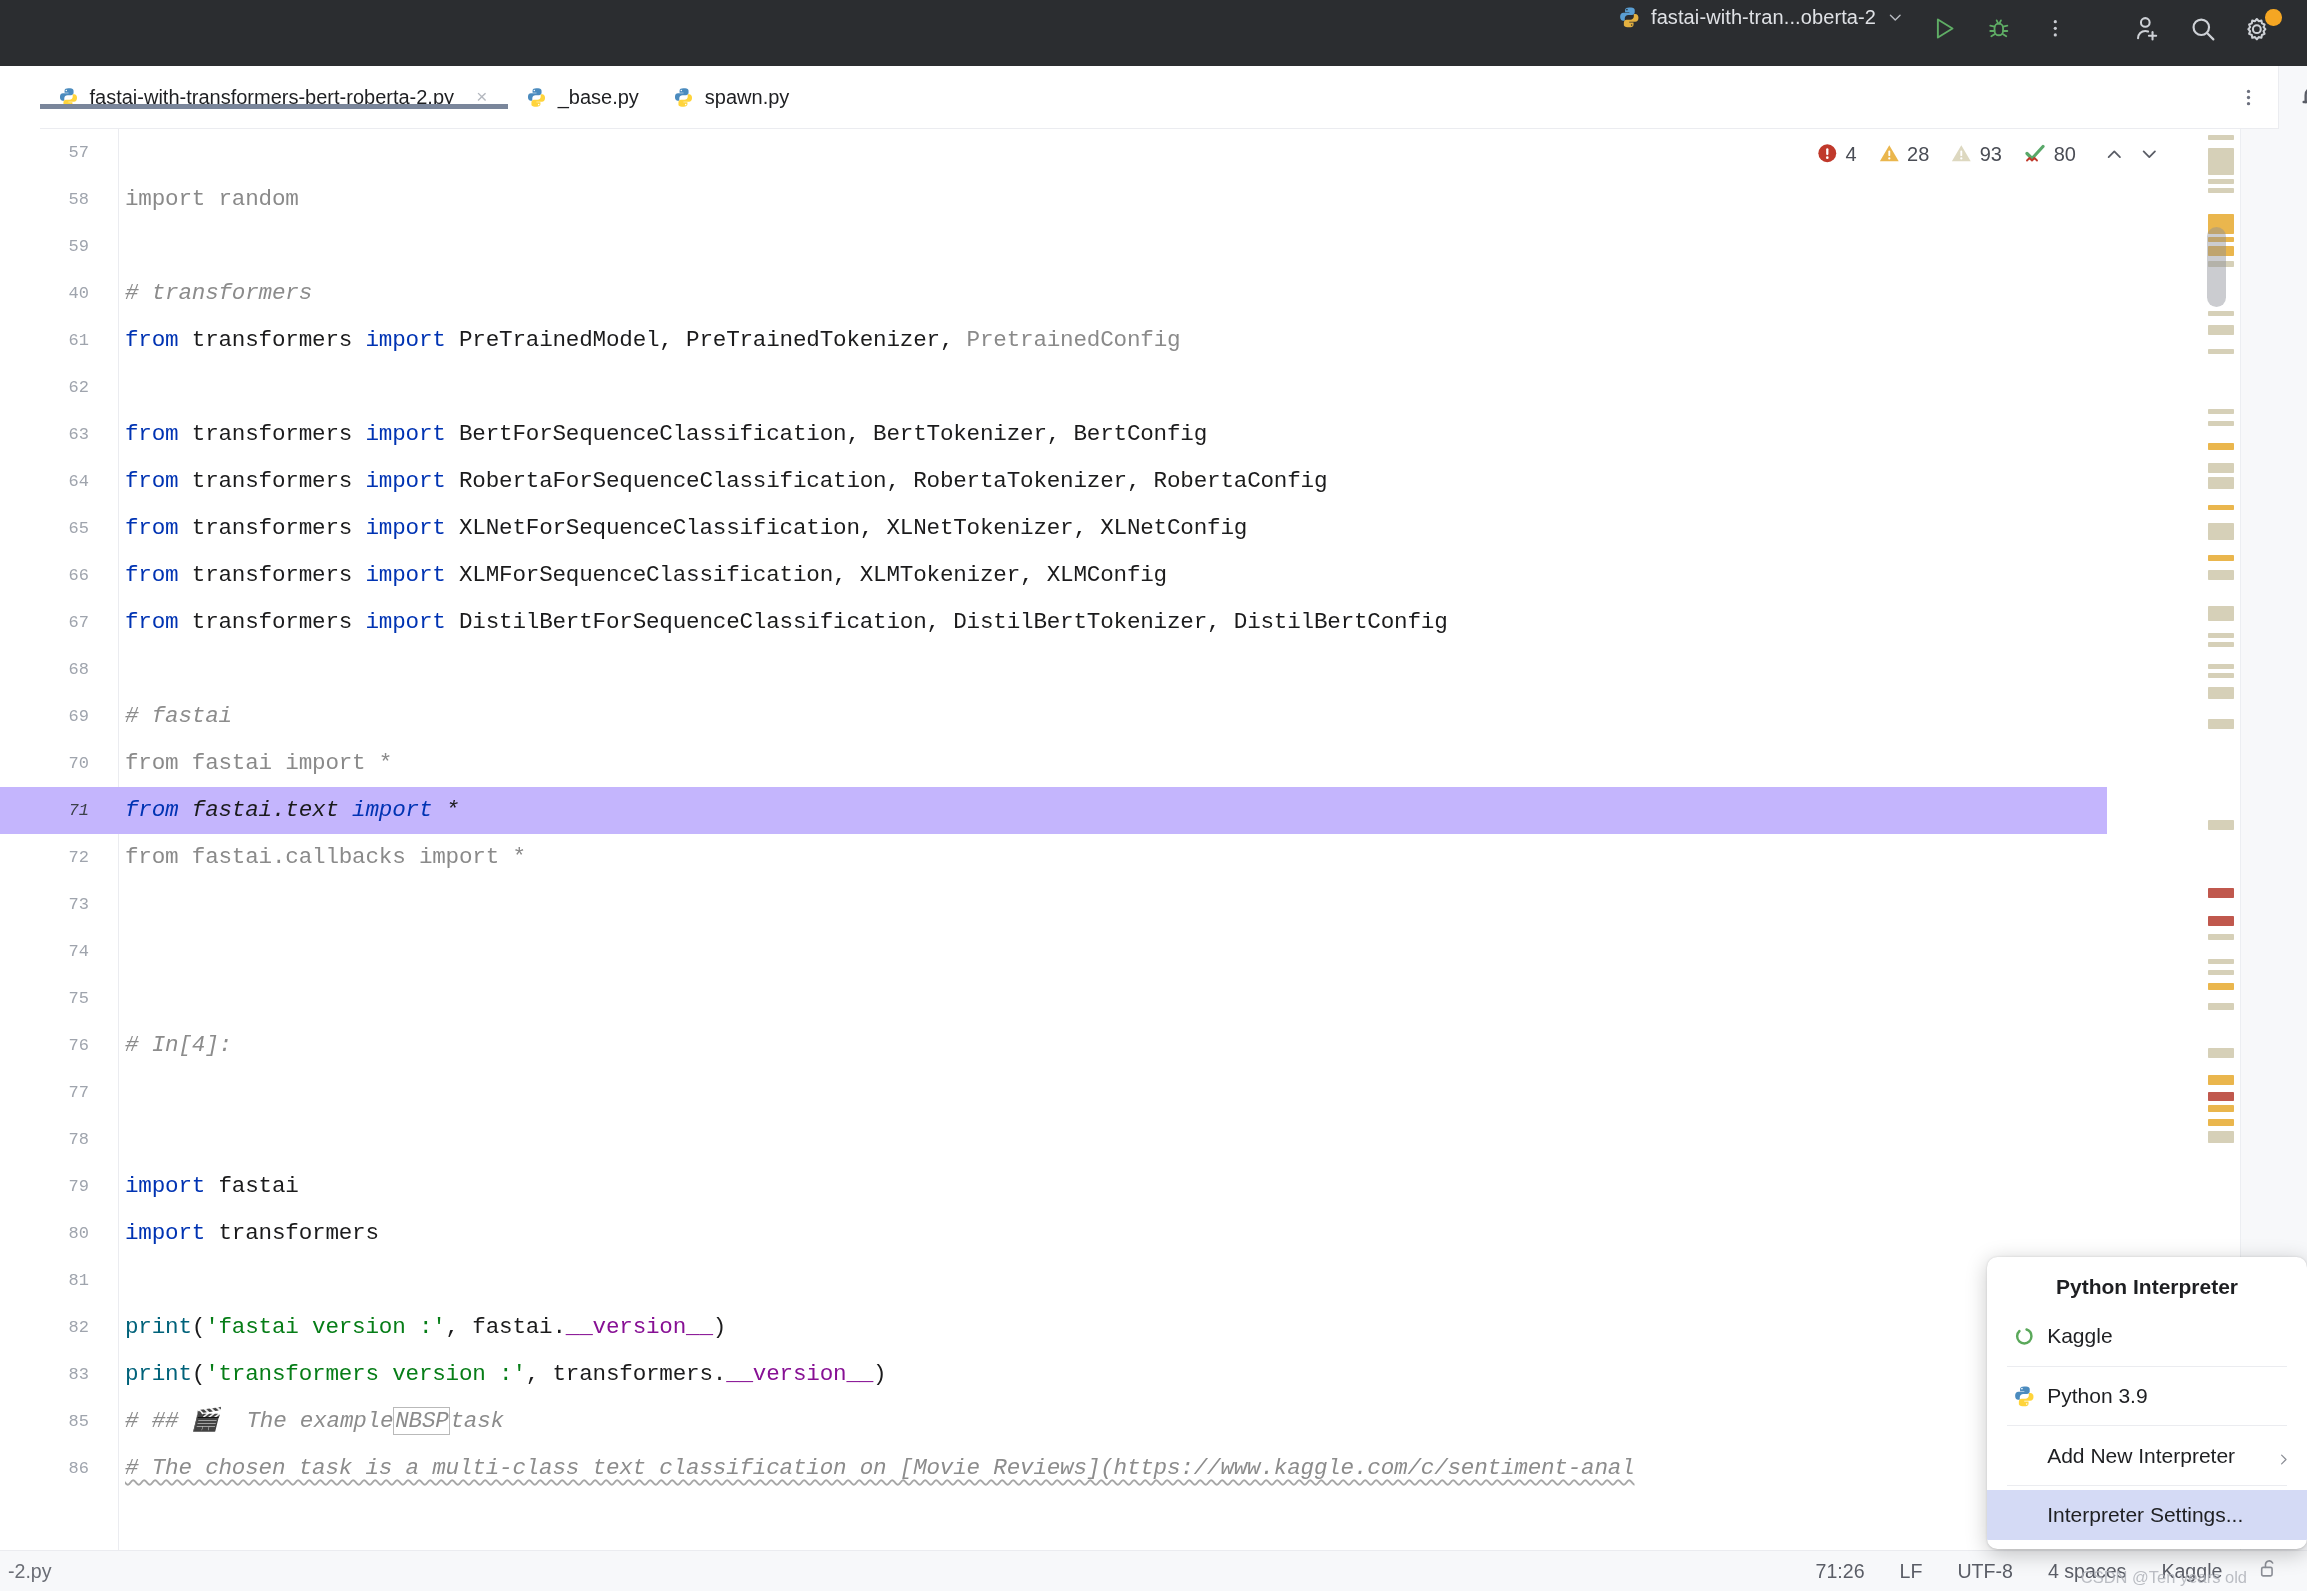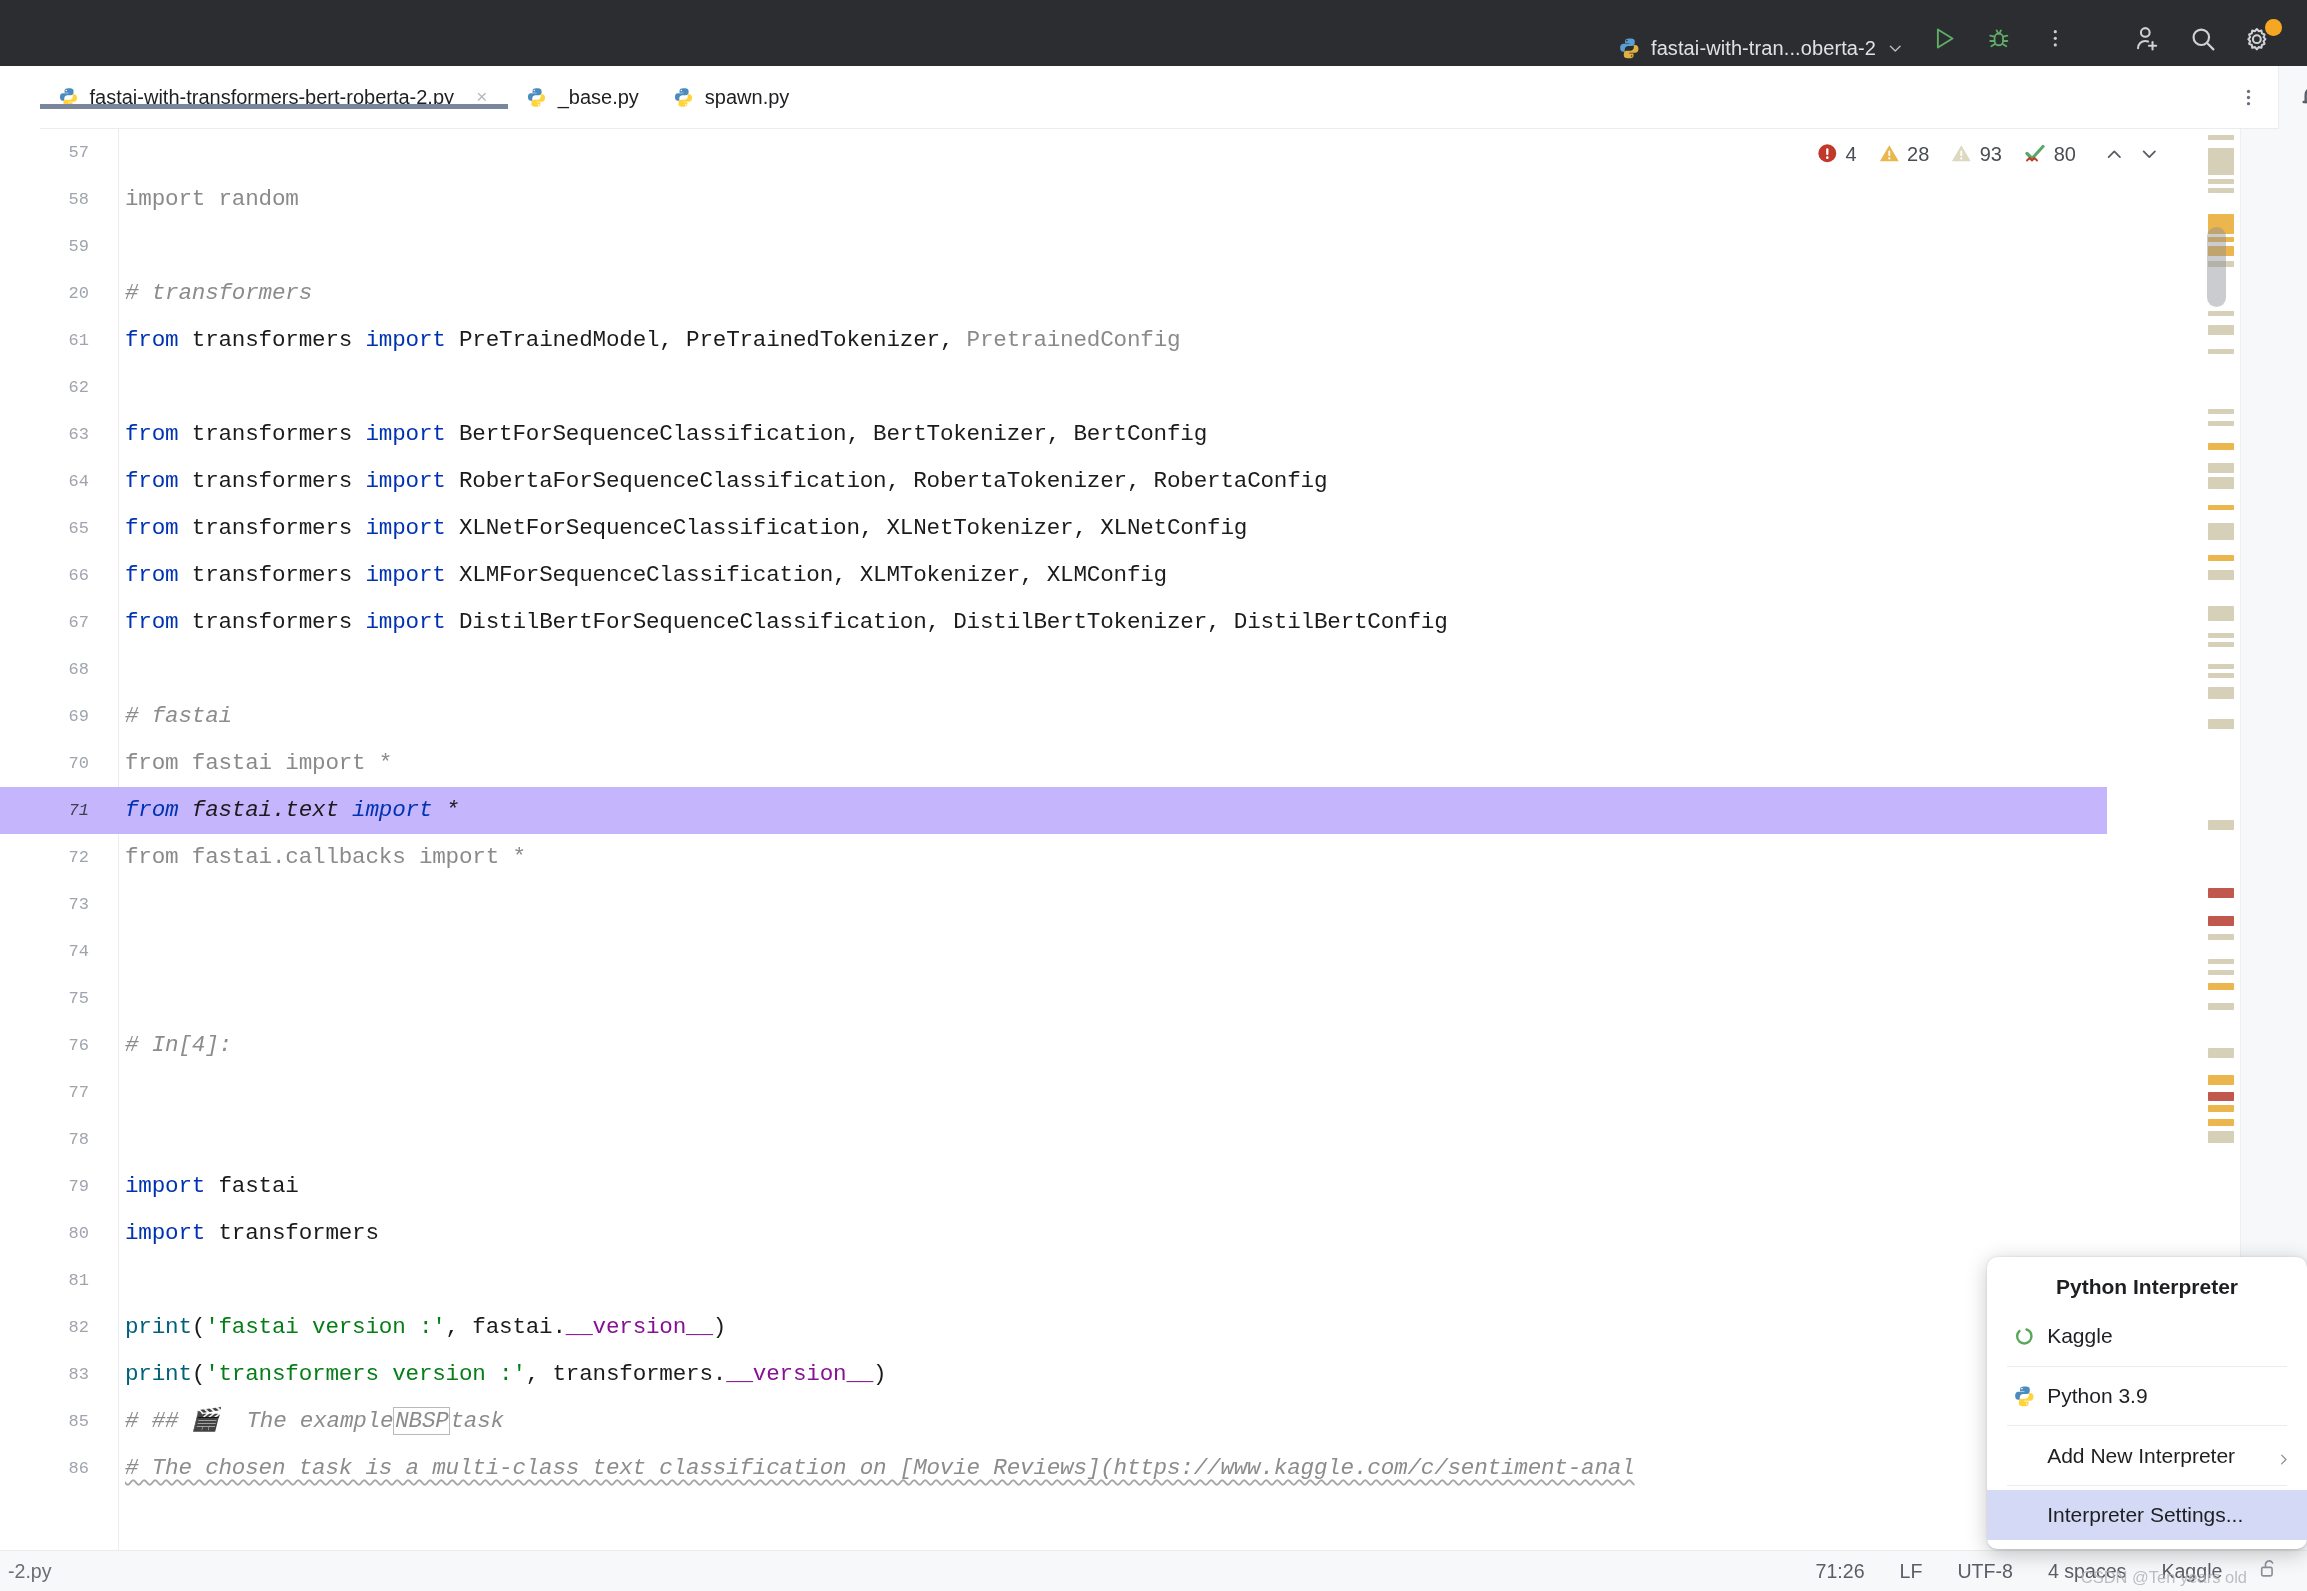--- a/index.html
+++ b/index.html
@@ -17,21 +17,21 @@
 
   
   .titlebar {
     position: absolute; left: 0; top: 0;
     width: 2307px; height: 66px;
     background: #2b2d30;
     display: flex; align-items: center;
   }
   .titlebar-left { flex: 1 1 auto; }
   .titlebar-right {
-    display: flex; align-items: flex-end;
+    display: flex; align-items: flex-start;
     height: 66px;
     padding-right: 21px;
     gap: 0px;
   }
   .run-config {
     display: flex; align-items: center;
     gap: 10.5px;
     padding: 6px 12px 6px 10.5px;
     border-radius: 6px;
     cursor: default;
@@ -387,21 +387,21 @@
       </div>
     </div>
   </div>
 
   <div class="editor">
     <div class="gutter-sep"></div>
     <div class="code-area" id="code-area">
         <div class="line"><span class="ln">57</span><span class="code"></span></div>
         <div class="line"><span class="ln">58</span><span class="code"><span class="dim">import random</span></span></div>
         <div class="line"><span class="ln">59</span><span class="code"></span></div>
-        <div class="line"><span class="ln">20</span><span class="code"><span class="cmt"># transformers</span></span></div>
+        <div class="line"><span class="ln">40</span><span class="code"><span class="cmt"># transformers</span></span></div>
         <div class="line"><span class="ln">61</span><span class="code"><span class="kw">from</span><span> transformers </span><span class="kw">import</span><span> PreTrainedModel, PreTrainedTokenizer, </span><span class="dim">PretrainedConfig</span></span></div>
         <div class="line"><span class="ln">62</span><span class="code"></span></div>
         <div class="line"><span class="ln">63</span><span class="code"><span class="kw">from</span><span> transformers </span><span class="kw">import</span><span> BertForSequenceClassification, BertTokenizer, BertConfig</span></span></div>
         <div class="line"><span class="ln">64</span><span class="code"><span class="kw">from</span><span> transformers </span><span class="kw">import</span><span> RobertaForSequenceClassification, RobertaTokenizer, RobertaConfig</span></span></div>
         <div class="line"><span class="ln">65</span><span class="code"><span class="kw">from</span><span> transformers </span><span class="kw">import</span><span> XLNetForSequenceClassification, XLNetTokenizer, XLNetConfig</span></span></div>
         <div class="line"><span class="ln">66</span><span class="code"><span class="kw">from</span><span> transformers </span><span class="kw">import</span><span> XLMForSequenceClassification, XLMTokenizer, XLMConfig</span></span></div>
         <div class="line"><span class="ln">67</span><span class="code"><span class="kw">from</span><span> transformers </span><span class="kw">import</span><span> DistilBertForSequenceClassification, DistilBertTokenizer, DistilBertConfig</span></span></div>
         <div class="line"><span class="ln">68</span><span class="code"></span></div>
         <div class="line"><span class="ln">69</span><span class="code"><span class="cmt"># fastai</span></span></div>
         <div class="line"><span class="ln">70</span><span class="code"><span class="dim">from fastai import *</span></span></div>

